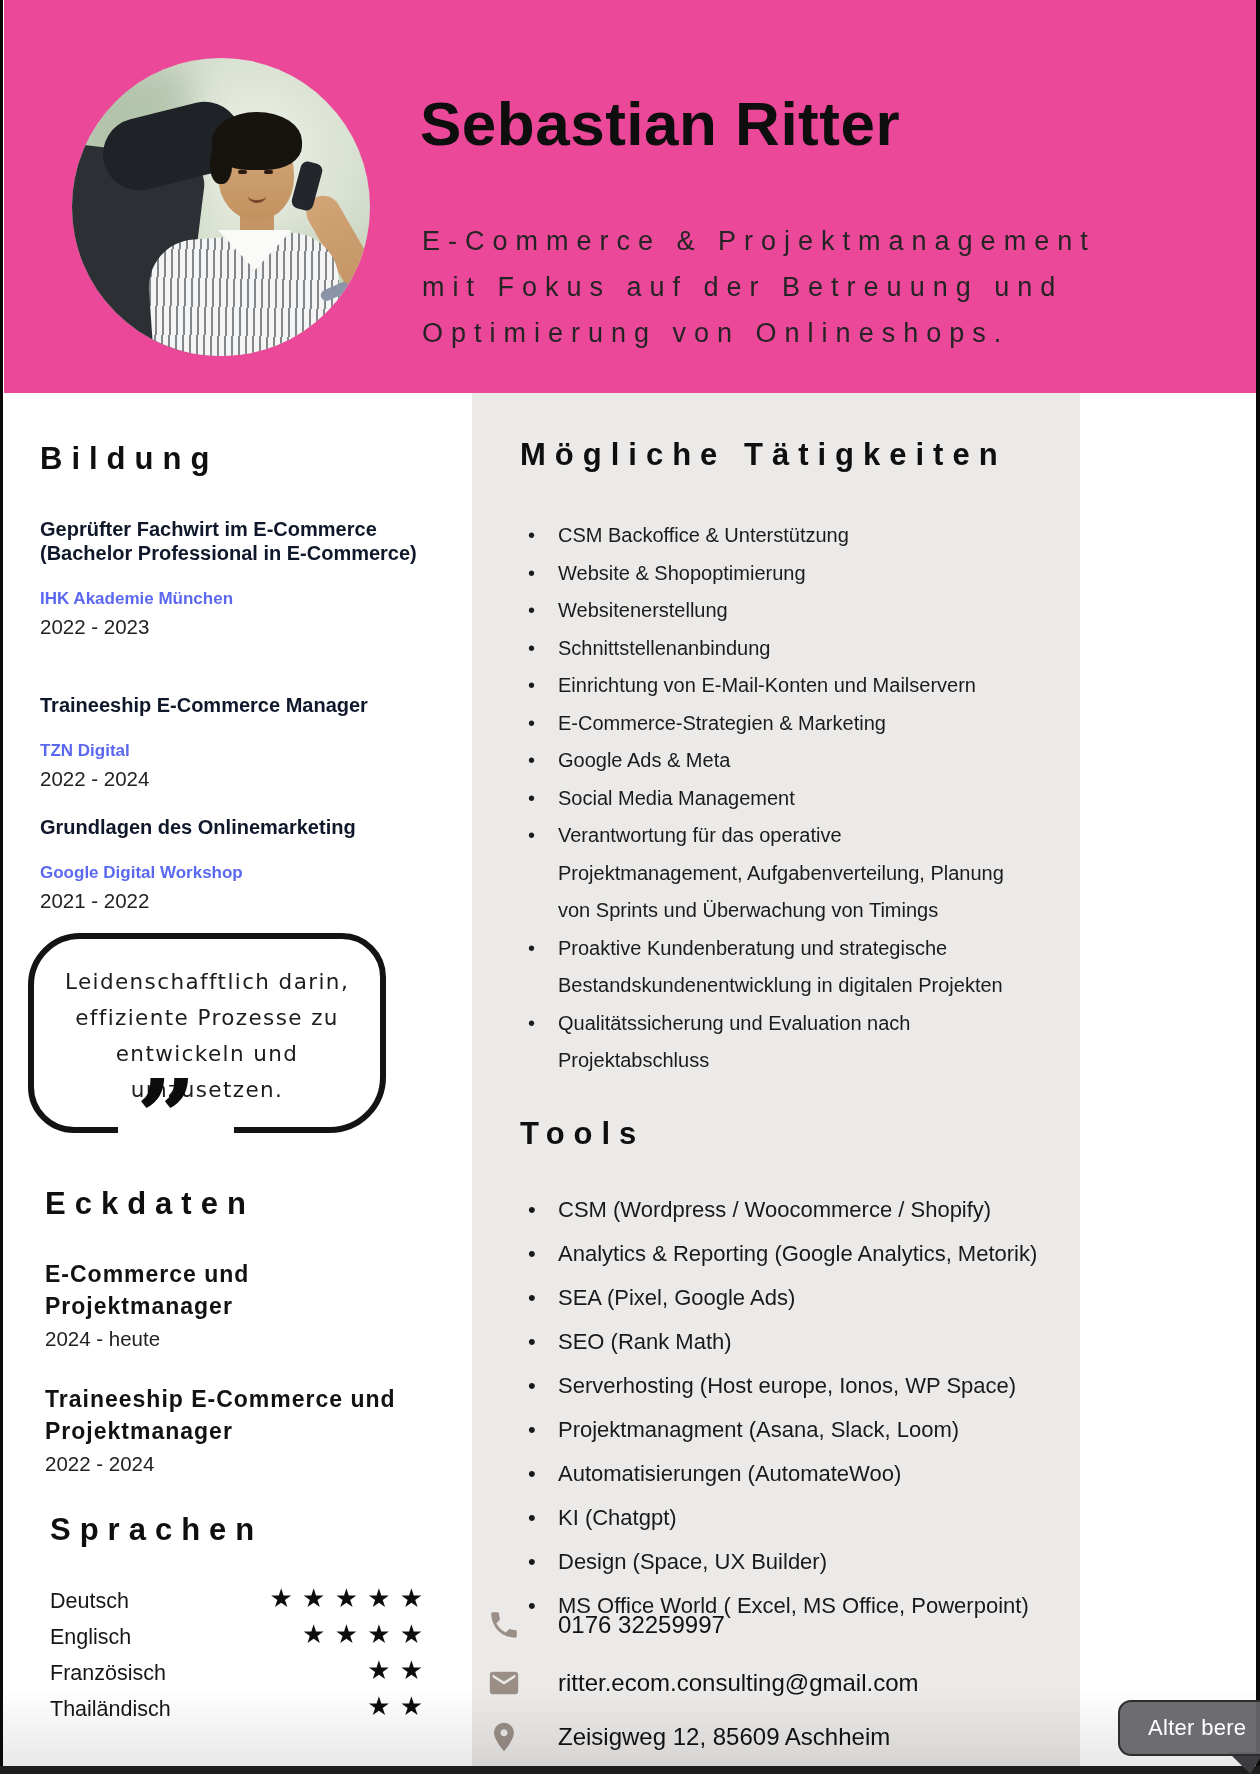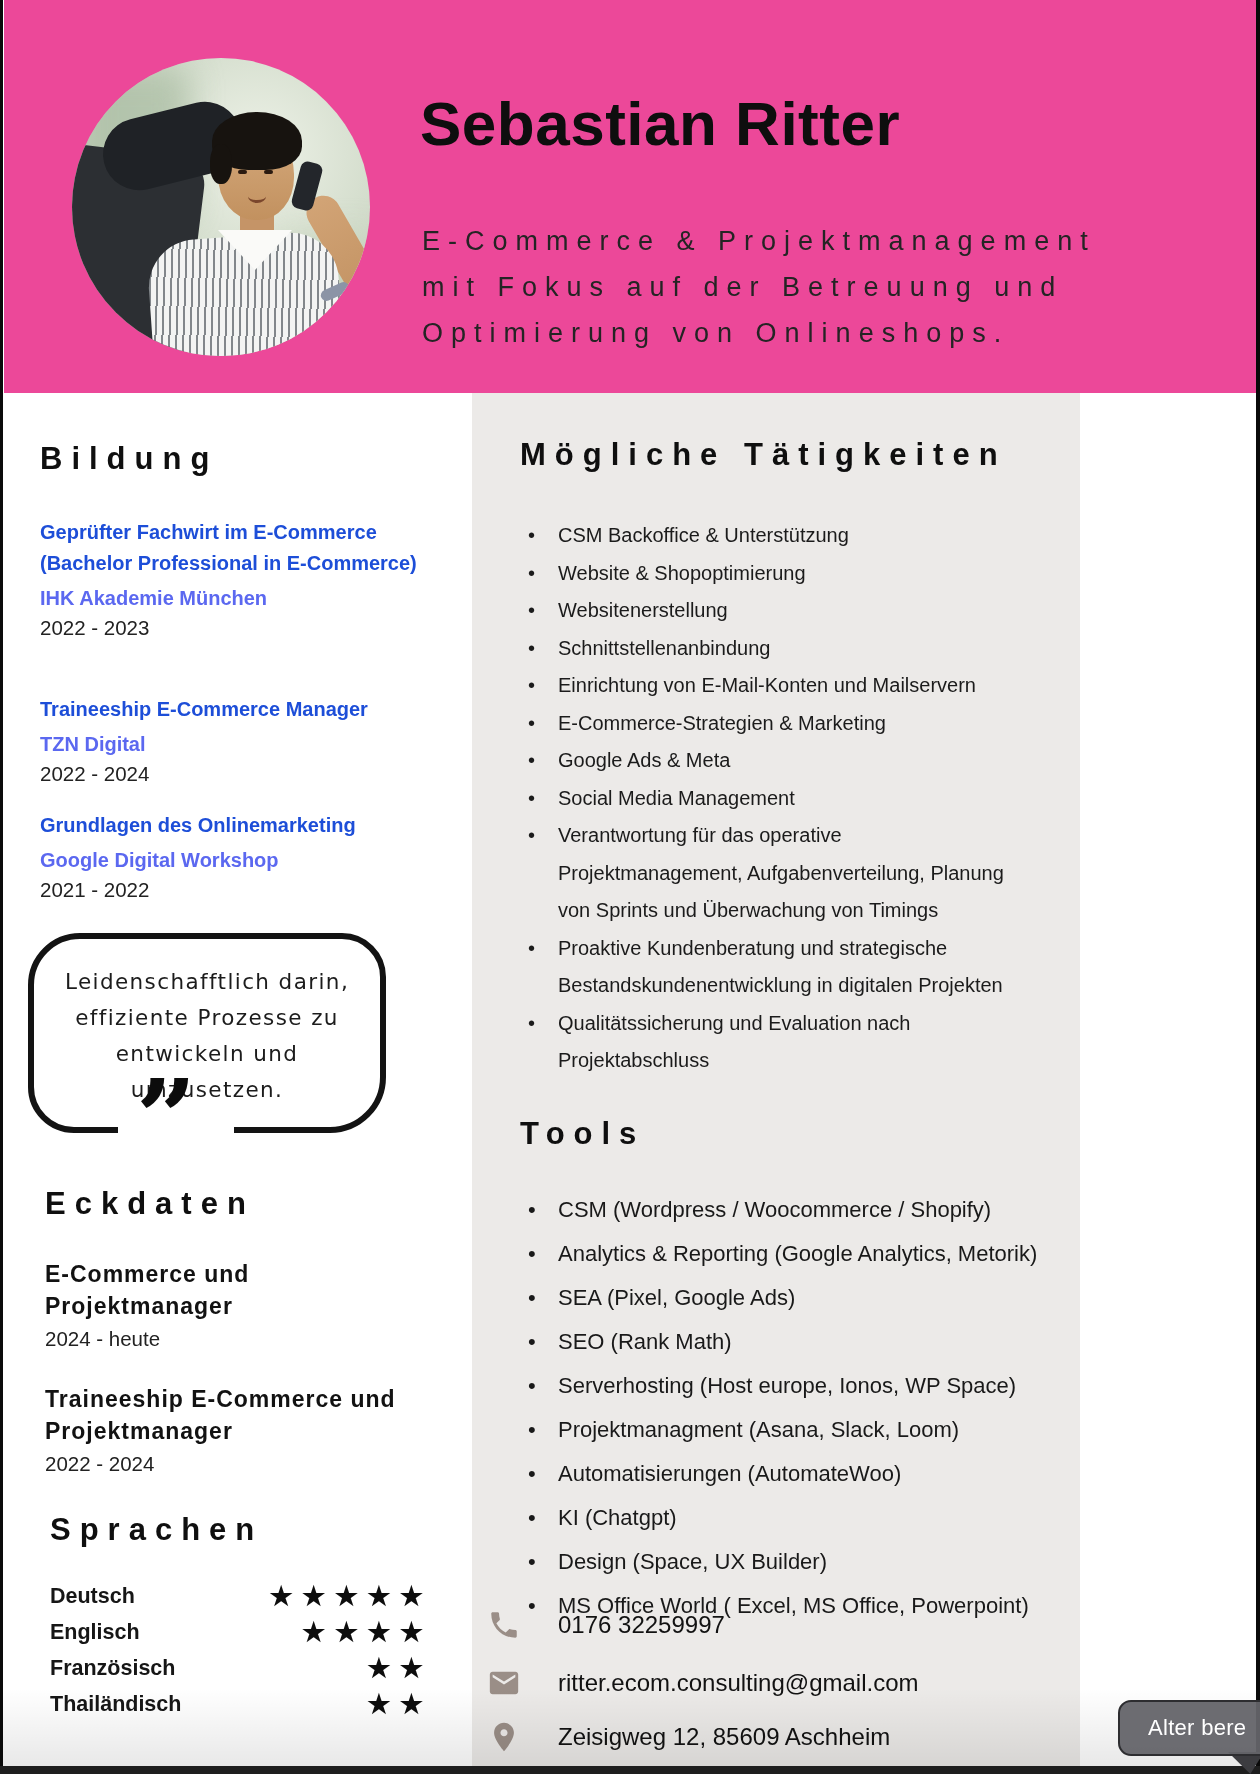--- a/index.html
+++ b/index.html
@@ -38,38 +38,38 @@
   .av-phone{left:224px;top:104px;width:22px;height:48px;background:#23262b;border-radius:7px;transform:rotate(15deg);}
   .av-arm{left:226px;top:140px;width:34px;height:130px;background:linear-gradient(#d2a476,#c09060);border-radius:18px;transform:rotate(-30deg);transform-origin:top center;}
   .av-bracelet{left:248px;top:228px;width:30px;height:11px;background:#8b94a6;border-radius:6px;transform:rotate(-24deg);}
   
   .sec-heading{font-size:31px;font-weight:bold;letter-spacing:9px;color:#0f0f0f;white-space:nowrap;}
   
   .bildung{position:absolute;left:40px;top:441px;width:395px;}
   .edu-entry{margin-top:40px;}
   .edu-entry.e2{margin-top:54px;}
   .edu-entry.e3{margin-top:24px;}
-  .edu-title{font-size:20px;font-weight:bold;line-height:31px;color:#1d4ed8;white-space:pre-line;}
-  .edu-org{font-size:20px;font-weight:bold;color:#5B68F0;margin-top:8px;}
+  .edu-title{font-size:20px;font-weight:bold;line-height:24px;color:#0f172a;white-space:pre-line;}
+  .edu-org{font-size:17px;font-weight:bold;color:#5B68F0;margin-top:24px;}
   .edu-dates{font-size:20.5px;color:#222;margin-top:6px;}
   .bubble{position:absolute;left:28px;top:933px;width:346px;height:188px;background:#fff;
     border:6px solid #131313;border-radius:52px 44px 56px 46px;z-index:10;}
   .bubble-text{padding:25px 14px 0;text-align:center;font-family:"DejaVu Sans",sans-serif;
     font-size:21.5px;line-height:36px;letter-spacing:1.4px;color:#1c1c1c;white-space:pre-line;}
   .quote-patch{position:absolute;left:118px;top:1116px;width:116px;height:22px;background:#ffffff;z-index:11;}
   .quote-mark{position:absolute;left:136px;top:1066px;font-family:"DejaVu Serif",serif;font-weight:bold;
     font-size:105px;line-height:1;color:#0c0c0c;z-index:12;}
   .eckdaten{position:absolute;left:45px;top:1186px;width:392px;}
   .fact-entry{margin-top:36px;}
   .fact-entry.f2{margin-top:32px;}
   .fact-title{font-size:23px;font-weight:bold;letter-spacing:1px;line-height:32px;color:#121212;white-space:pre-line;}
   .fact-dates{font-size:20.5px;color:#222;margin-top:5px;}
   .sprachen{position:absolute;left:50px;top:1512px;width:374px;}
   .lang-rows{margin-top:30px;}
-  .lang-row{display:flex;justify-content:space-between;align-items:center;height:36px;font-weight:bold;}
+  .lang-row{display:flex;justify-content:space-between;align-items:flex-end;height:36px;}
   .lang-label{font-size:21.5px;color:#161616;}
   .lang-stars{font-size:26px;color:#0d0d0d;letter-spacing:1px;white-space:nowrap;}
   
   .panel{position:absolute;left:472px;top:393px;width:608px;height:1381px;background:#ECEAE8;}
   .panel .sec-heading{position:absolute;left:48px;}
   .h-tasks{top:44px;}
   .h-tools{top:723px;}
   ul.plain{list-style:none;margin:0;padding:0;position:absolute;left:48px;right:24px;}
   .tasks-list{top:124px;font-size:20px;line-height:37.5px;color:#1b1b1b;}
   .tools-list{top:795px;font-size:22px;line-height:44px;color:#191919;}

